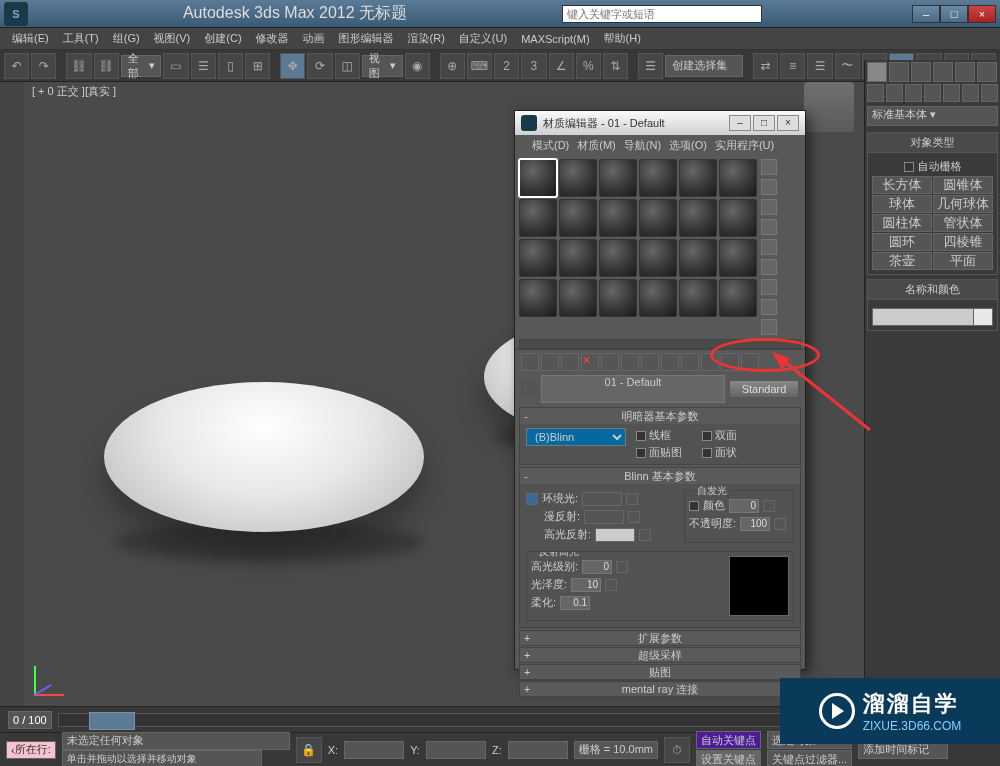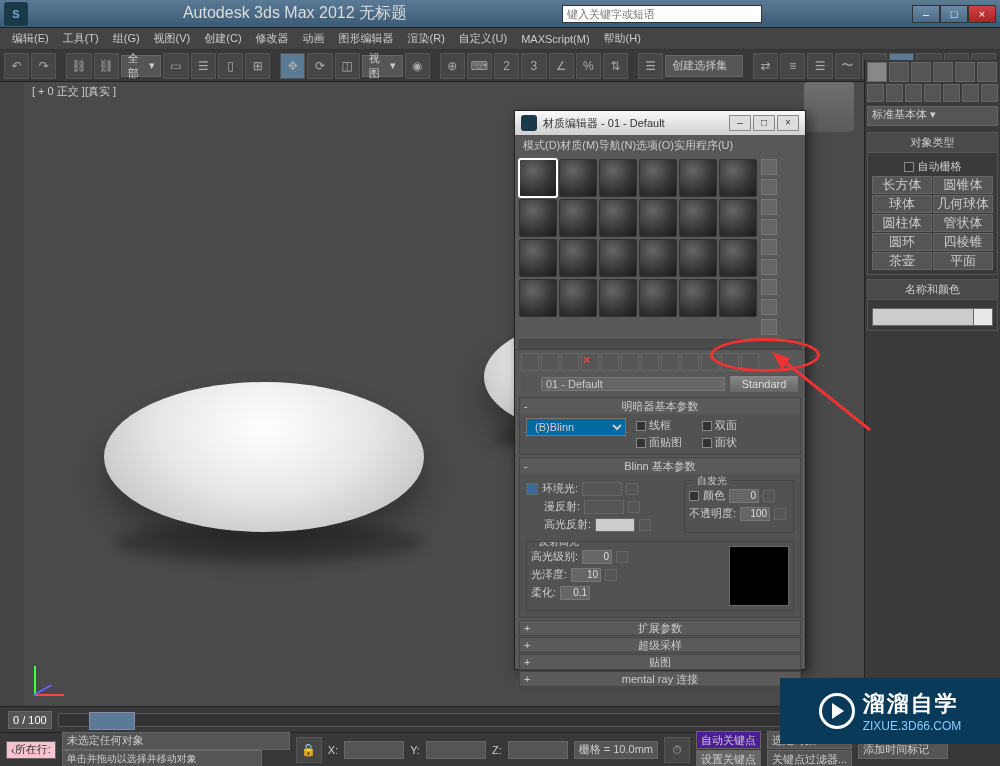--- a/index.html
+++ b/index.html
@@ -45,32 +45,32 @@
 .prim-btn { height: 18px; background: #555; border:1px solid #666; text-align:center; line-height:16px; font-size:13px;}
 .chk-row { display:flex; align-items:center; gap:4px; margin:2px 0; justify-content:center;}
 .swatch-big { width:100%; height:18px; background:#ccc; border:1px solid #666; margin-top:4px; position:relative;}
 .swatch-big::after { content:""; position:absolute; right:0;top:0;width:18px;height:100%;background:#e8e8e8;border-left:1px solid #666;}
 
 .meditor { position: absolute; left: 514px; top: 110px; width: 292px; height: 560px; background: #585858; border: 1px solid #222; box-shadow: 4px 4px 12px rgba(0,0,0,0.5);}
 .med-title { height: 24px; background: linear-gradient(#fafafa,#d0d0d0); display:flex; align-items:center; padding:0 6px; color:#333;}
 .med-title .med-icon { width:16px;height:16px;background:#1a3a4a;border-radius:3px;margin-right:6px;}
 .med-title .wbtns { margin-left:auto; display:flex; gap:2px;}
 .med-title .wb{width:22px;height:16px;background:#ddd;border:1px solid #888;text-align:center;font-size:10px;color:#333;line-height:14px;}
-.med-menu { height: 20px; background: #585858; display:flex; gap:0; padding:0 8px; align-items:center;}
+.med-menu { height: 20px; background: #585858; display:flex; gap:8px; padding:0 17px; align-items:center;}
 .mat-slots { padding: 4px; display:flex;}
 .slot-grid { display:grid; grid-template-columns: repeat(6, 38px); grid-auto-rows:38px; gap:2px;}
 .slot { background: radial-gradient(circle at 35% 30%, #666, #333 60%, #1a1a1a); border:1px solid #333; border-radius:2px;}
 .slot.sel { outline: 2px solid #fff; outline-offset:-1px;}
 .slot-side { width:18px; margin-left:4px; display:flex; flex-direction:column; gap:4px;}
 .side-btn { width:16px;height:16px;background:#666;border:1px solid #777;}
 .med-tools { height:24px; display:flex; gap:2px; padding:2px 6px; align-items:center; border-top:1px solid #444;}
 .med-tbtn { width:18px;height:18px;background:#555;border:1px solid #666;}
 .name-row { display:flex; align-items:center; gap:4px; padding:2px 6px;}
 .eyedrop { width:16px;height:16px;background:#555;}
-.name-input { flex:1; height:14px; background:#666;border:1px solid #777;color:#ccc;padding:0 4px;}
+.name-input { flex:1; height:28px; background:#666;border:1px solid #777;color:#ccc;padding:0 4px;text-align:center;}
 .type-btn { height:18px; width:70px; background:linear-gradient(#888,#666);border:1px solid #555;color:#ddd;font-size:11px; display:flex;align-items:center;justify-content:center;}
 .params-roll { margin:2px 4px; border:1px solid #444; background:#525252;}
 .pr-head { height:16px; background:#5a5a5a; text-align:center; font-size:11px; display:flex;align-items:center;justify-content:center;position:relative;}
 .pr-head .pm{position:absolute;left:4px;}
 .pr-body { padding:4px 6px;}
 .sel-shader { width:100px;height:18px;background:#0369a1;border:1px solid #777;color:#ccc;padding:0 4px;}
 .chk { display:inline-flex;align-items:center;gap:3px;margin-right:8px;}
 .chk-box { width:10px;height:10px;border:1px solid #888;background:#333;}
 .param-row { display:flex;align-items:center;gap:4px;margin:3px 0;font-size:11px;}
 .swatch { width:40px;height:14px;background:#ccc;border:1px solid #666;}

